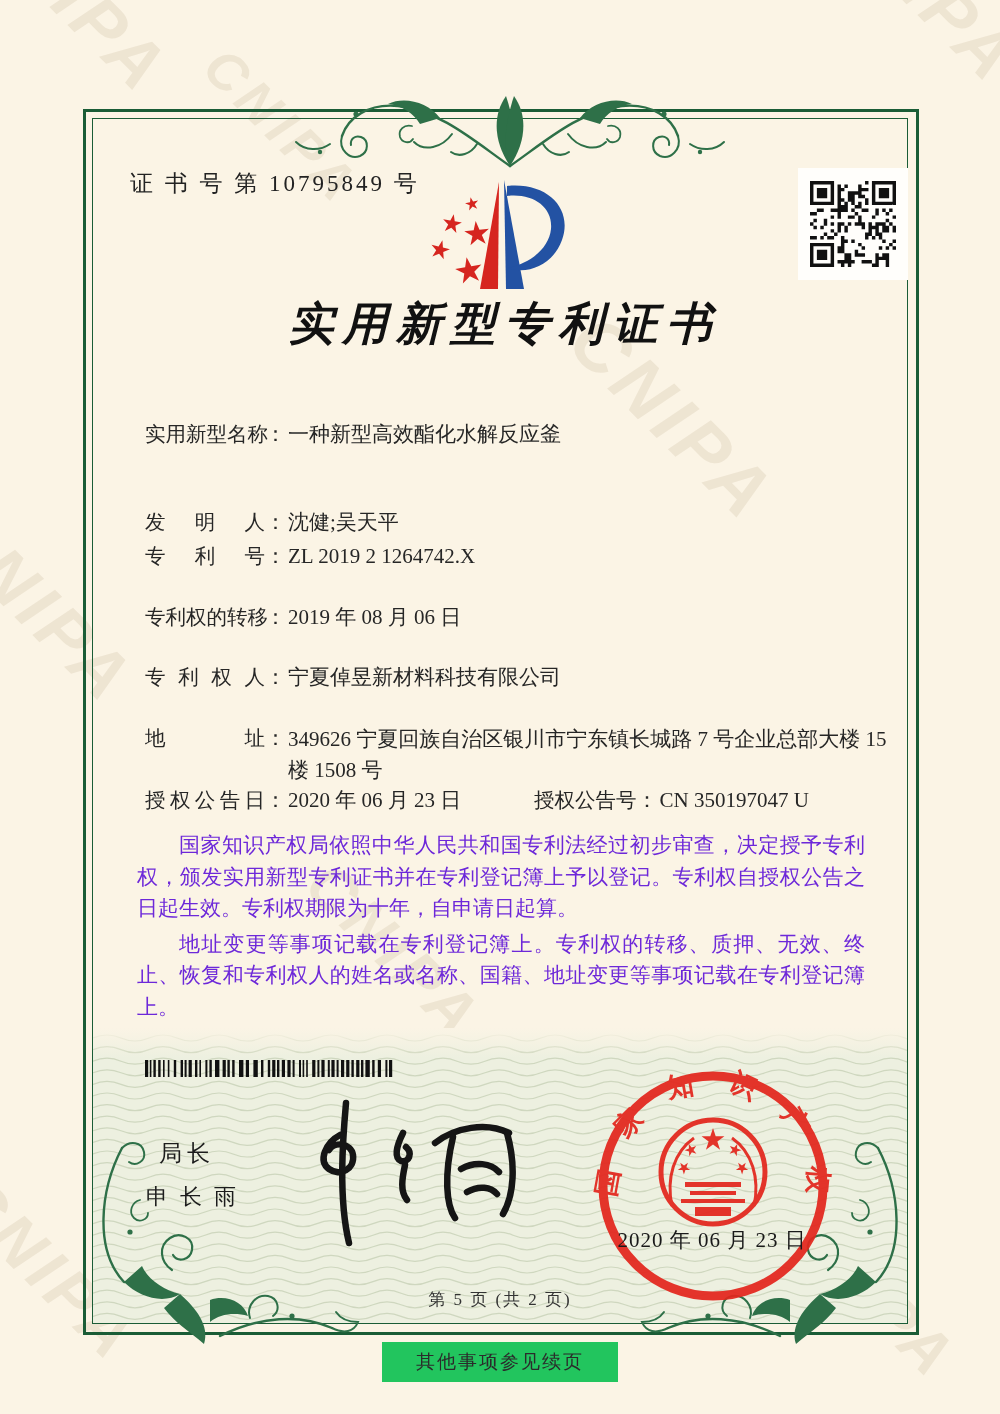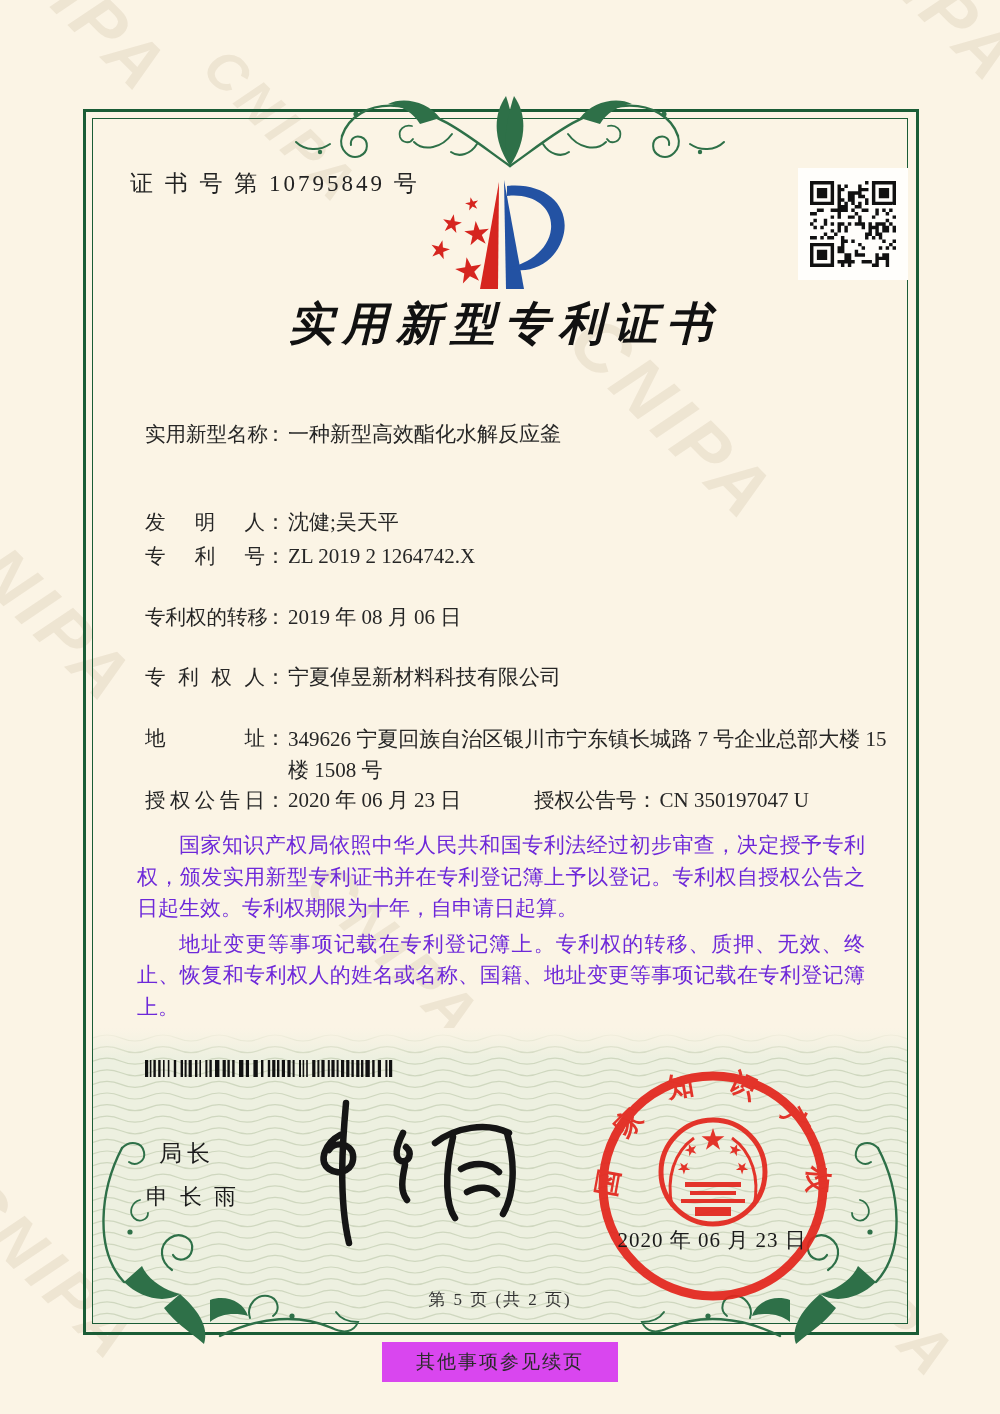--- a/index.html
+++ b/index.html
@@ -33,21 +33,21 @@
   .qr-patch{left:798px;top:168px;width:110px;height:112px;background:#fffefb;z-index:5;}
   .sig-role{left:159px;top:1138px;font-size:23px;letter-spacing:5px;color:#1c1c1c;
             font-family:"Liberation Sans","DejaVu Sans",sans-serif;z-index:6;}
   .sig-name{left:146px;top:1182px;font-size:22px;letter-spacing:12px;color:#1c1c1c;
             font-family:"Liberation Sans","DejaVu Sans",sans-serif;z-index:6;}
   .seal{left:588px;top:1060px;z-index:7;}
   .seal-date{left:602px;top:1226px;width:220px;text-align:center;font-size:21px;
              letter-spacing:1px;color:#191919;z-index:8;}
   .page-info{left:0;top:1288px;width:100%;text-align:center;font-size:17px;
              letter-spacing:2px;color:#333;z-index:6;}
-  .cont-box{left:382px;top:1342px;width:236px;height:40px;background:#d946ef;z-index:6;
+  .cont-box{left:382px;top:1342px;width:236px;height:40px;background:#22c55e;z-index:6;
             display:flex;align-items:center;justify-content:center;}
   .cont-note{font-size:19px;letter-spacing:2px;color:#2b2b2b;}
   svg{display:block;}
 </style>
 </head>
 <body>
 
 <span class="wm" style="left:-50px;top:-45px;font-size:70px;">CNIPA</span>
 <span class="wm" style="left:185px;top:95px;font-size:54px;">CNIPA</span>
 <span class="wm" style="left:800px;top:-55px;font-size:70px;">CNIPA</span>

